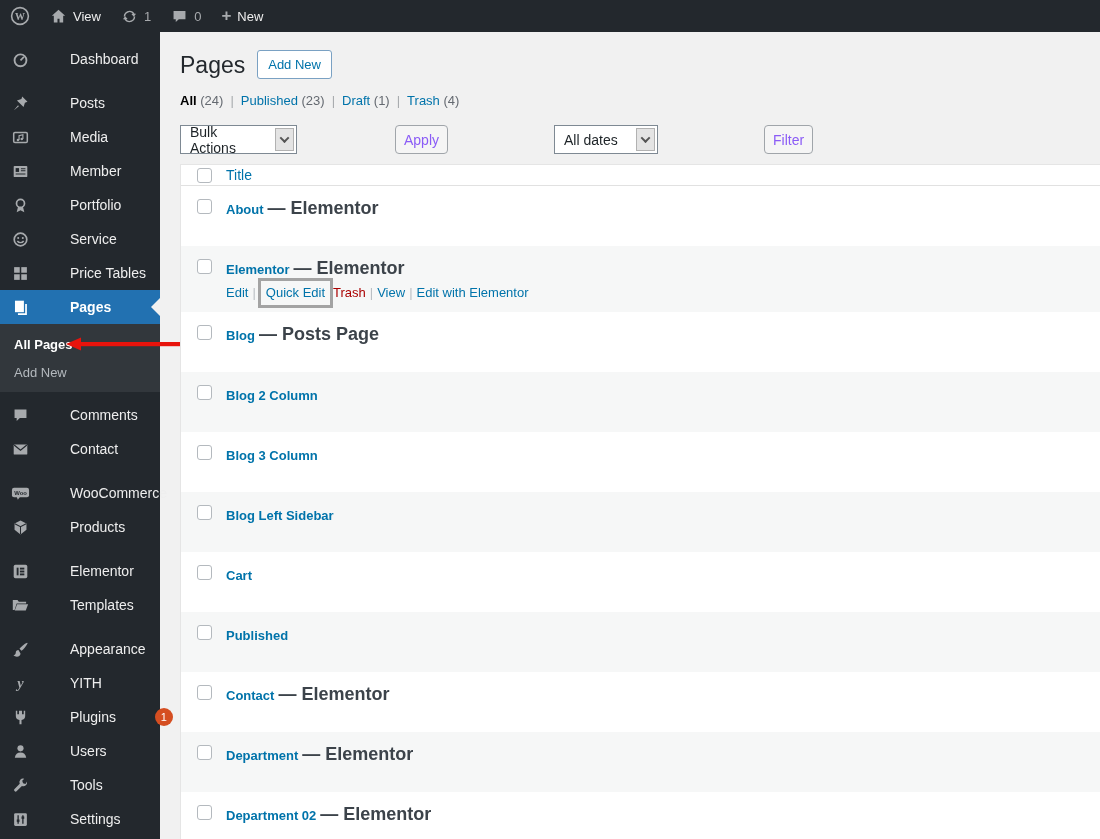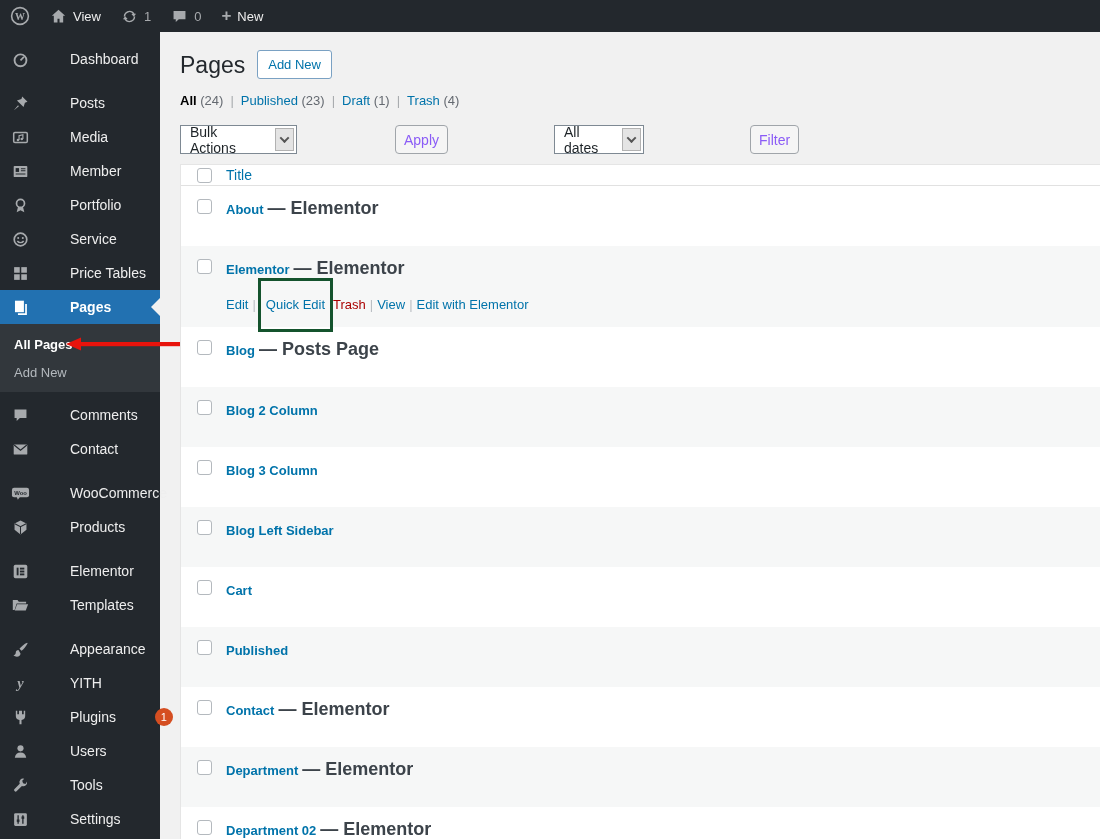--- a/index.html
+++ b/index.html
@@ -61,21 +61,21 @@
   .trow.tall { min-height:66px; }
   .row-main { flex:1; }
   .row-title { font-size:13px; font-weight:bold; color:#0073aa; line-height:18px; }
   .row-state { font-size:18px; font-weight:bold; color:#3c434a; margin-left:4px; line-height:18px; }
   .row-actions { margin-top:4px; font-size:13px; color:#ddd; line-height:16px; }
   .ra { color:#0073aa; }
   .ra.trash { color:#a00; }
   .ra-sep { color:#b9bec3; margin:0 4px; cursor:default; }
 
   
-  .qe-wrap { display:inline-block; border:3px solid #14532d; padding:16px 5px; margin:-5px -8px -5px -2px; }
+  .qe-wrap { display:inline-block; border:3px solid #a3a3a3; padding:4px 5px; margin:-5px -8px -5px -2px; }
   .anno-arrow { position:absolute; left:66px; top:337px; width:114px; height:14px; z-index:60; }
 </style>
 </head>
 <body>
 
 <div class="adminbar" data-interactable="false">
   <div class="ab-item" data-interactable="true">
     <span class="ab-icon" data-interactable="false">
       <svg width="20" height="20" viewBox="0 0 20 20">
           <circle cx="10" cy="10" r="8.4" fill="none" stroke="#a7aaad" stroke-width="1.6"></circle>
@@ -332,21 +332,21 @@
   <div class="toolbar" data-interactable="false">
     <div class="sel" style="width:117px" data-interactable="true">
       <span data-interactable="false">Bulk Actions</span>
       <span class="arrowbox" data-interactable="false">
           <span class="chev"></span>
         </span>
     </div>
     <span class="sp10"></span>
     <button class="btn" data-interactable="true">Apply</button>
     <span class="sp18"></span>
-    <div class="sel" style="width:90px" data-interactable="true">
+    <div class="sel" style="width:104px" data-interactable="true">
       <span data-interactable="false">All dates</span>
       <span class="arrowbox" data-interactable="false">
           <span class="chev"></span>
         </span>
     </div>
     <span class="sp18"></span>
     <button class="btn" data-interactable="true">Filter</button>
   </div>
 
   <div class="list-table" data-interactable="false">

